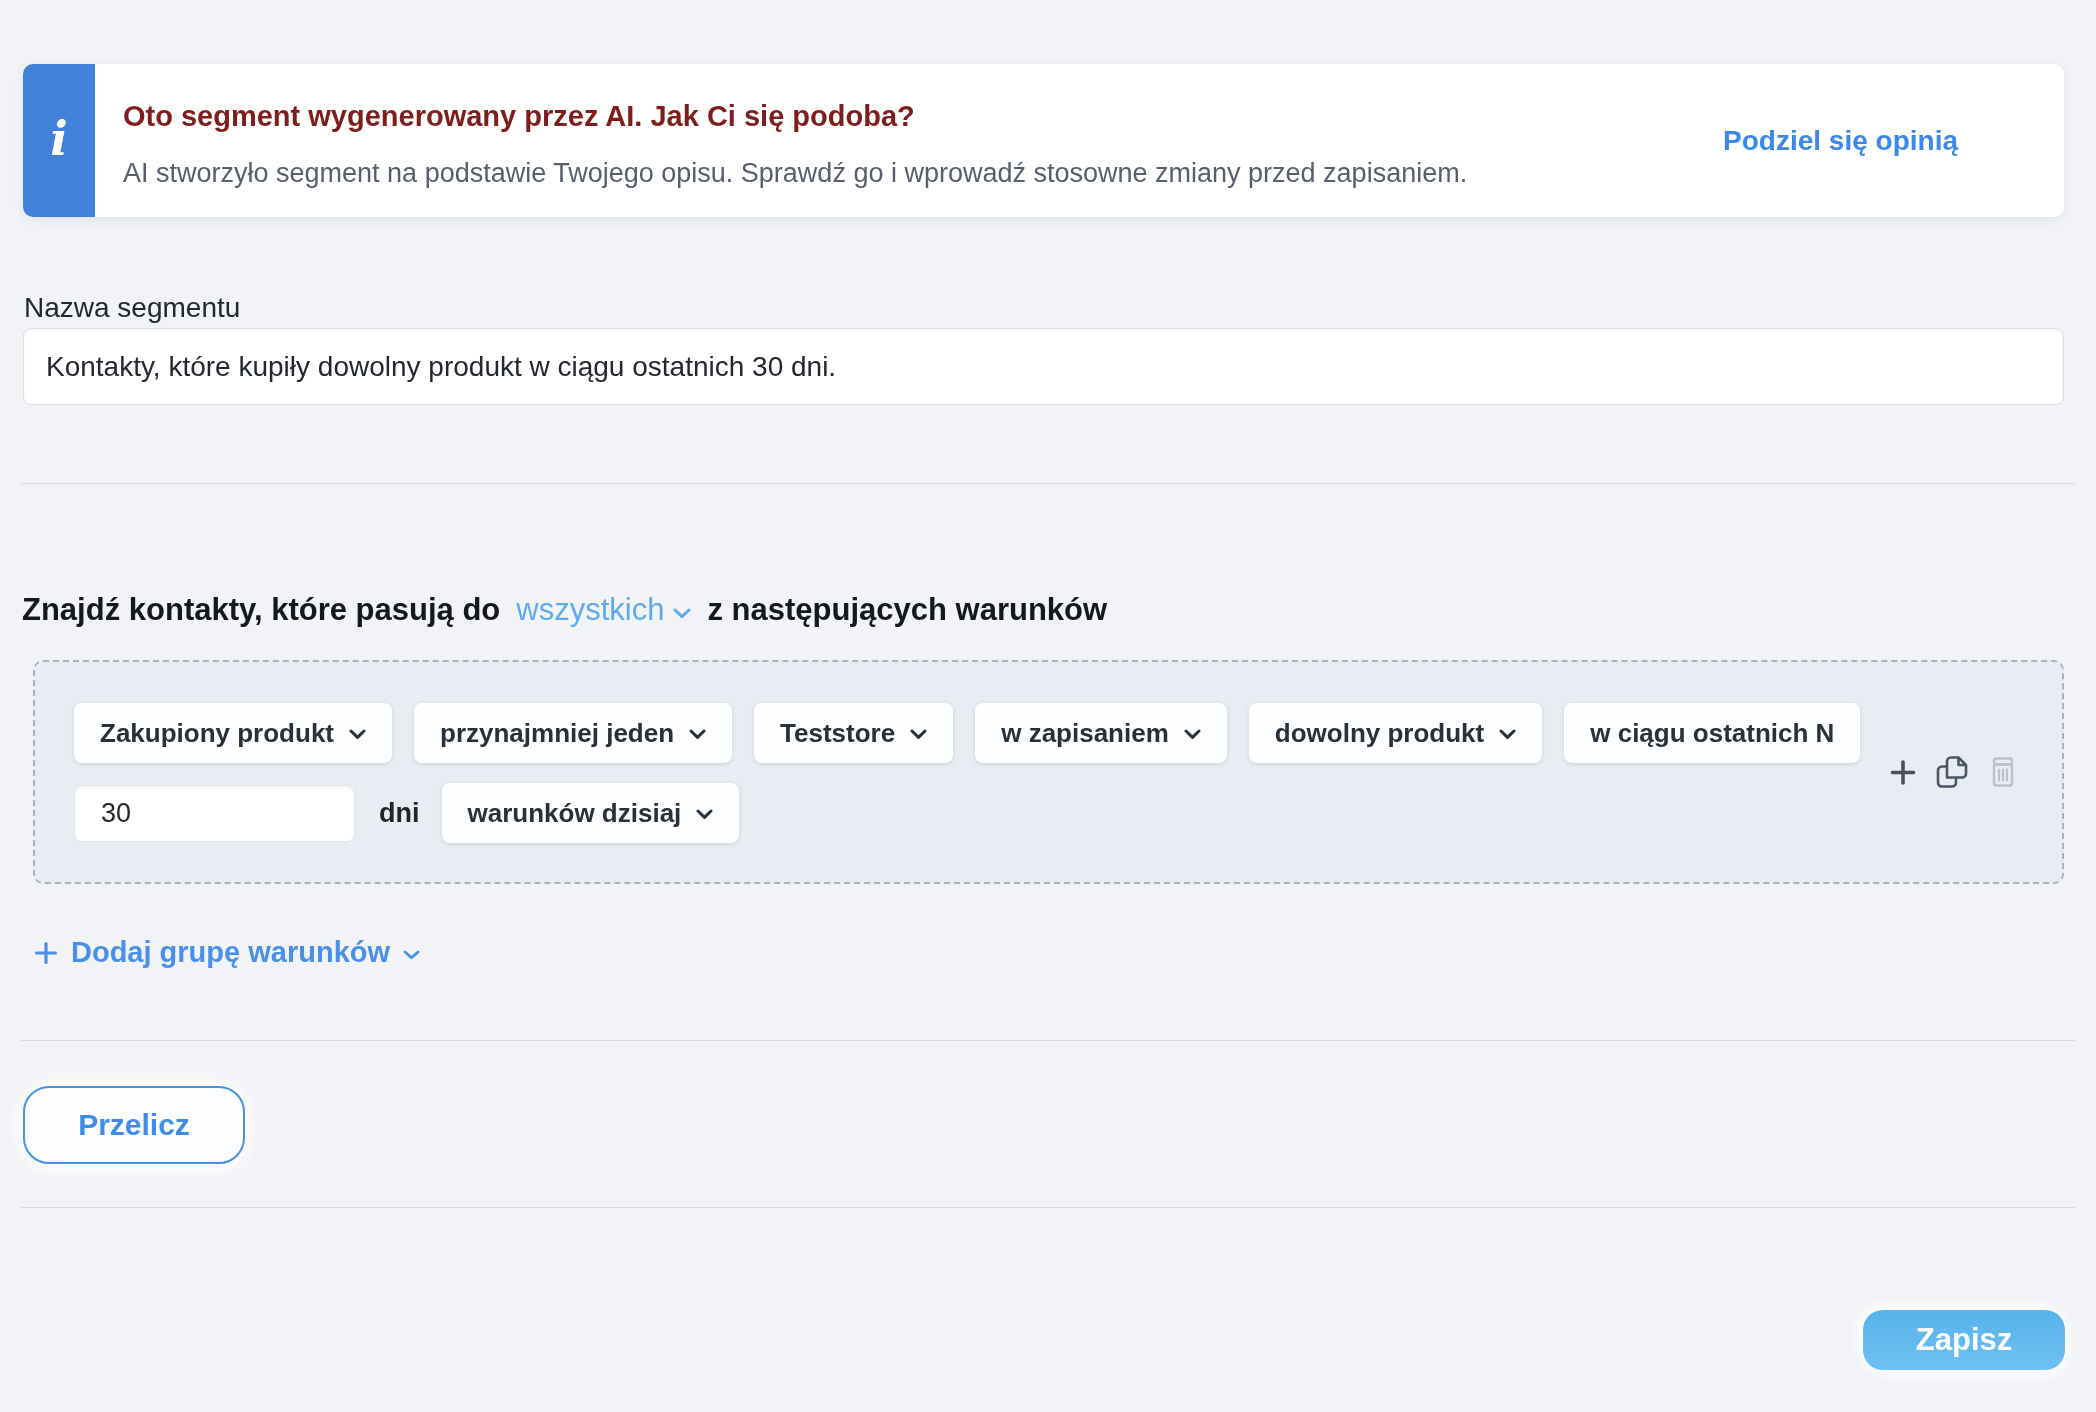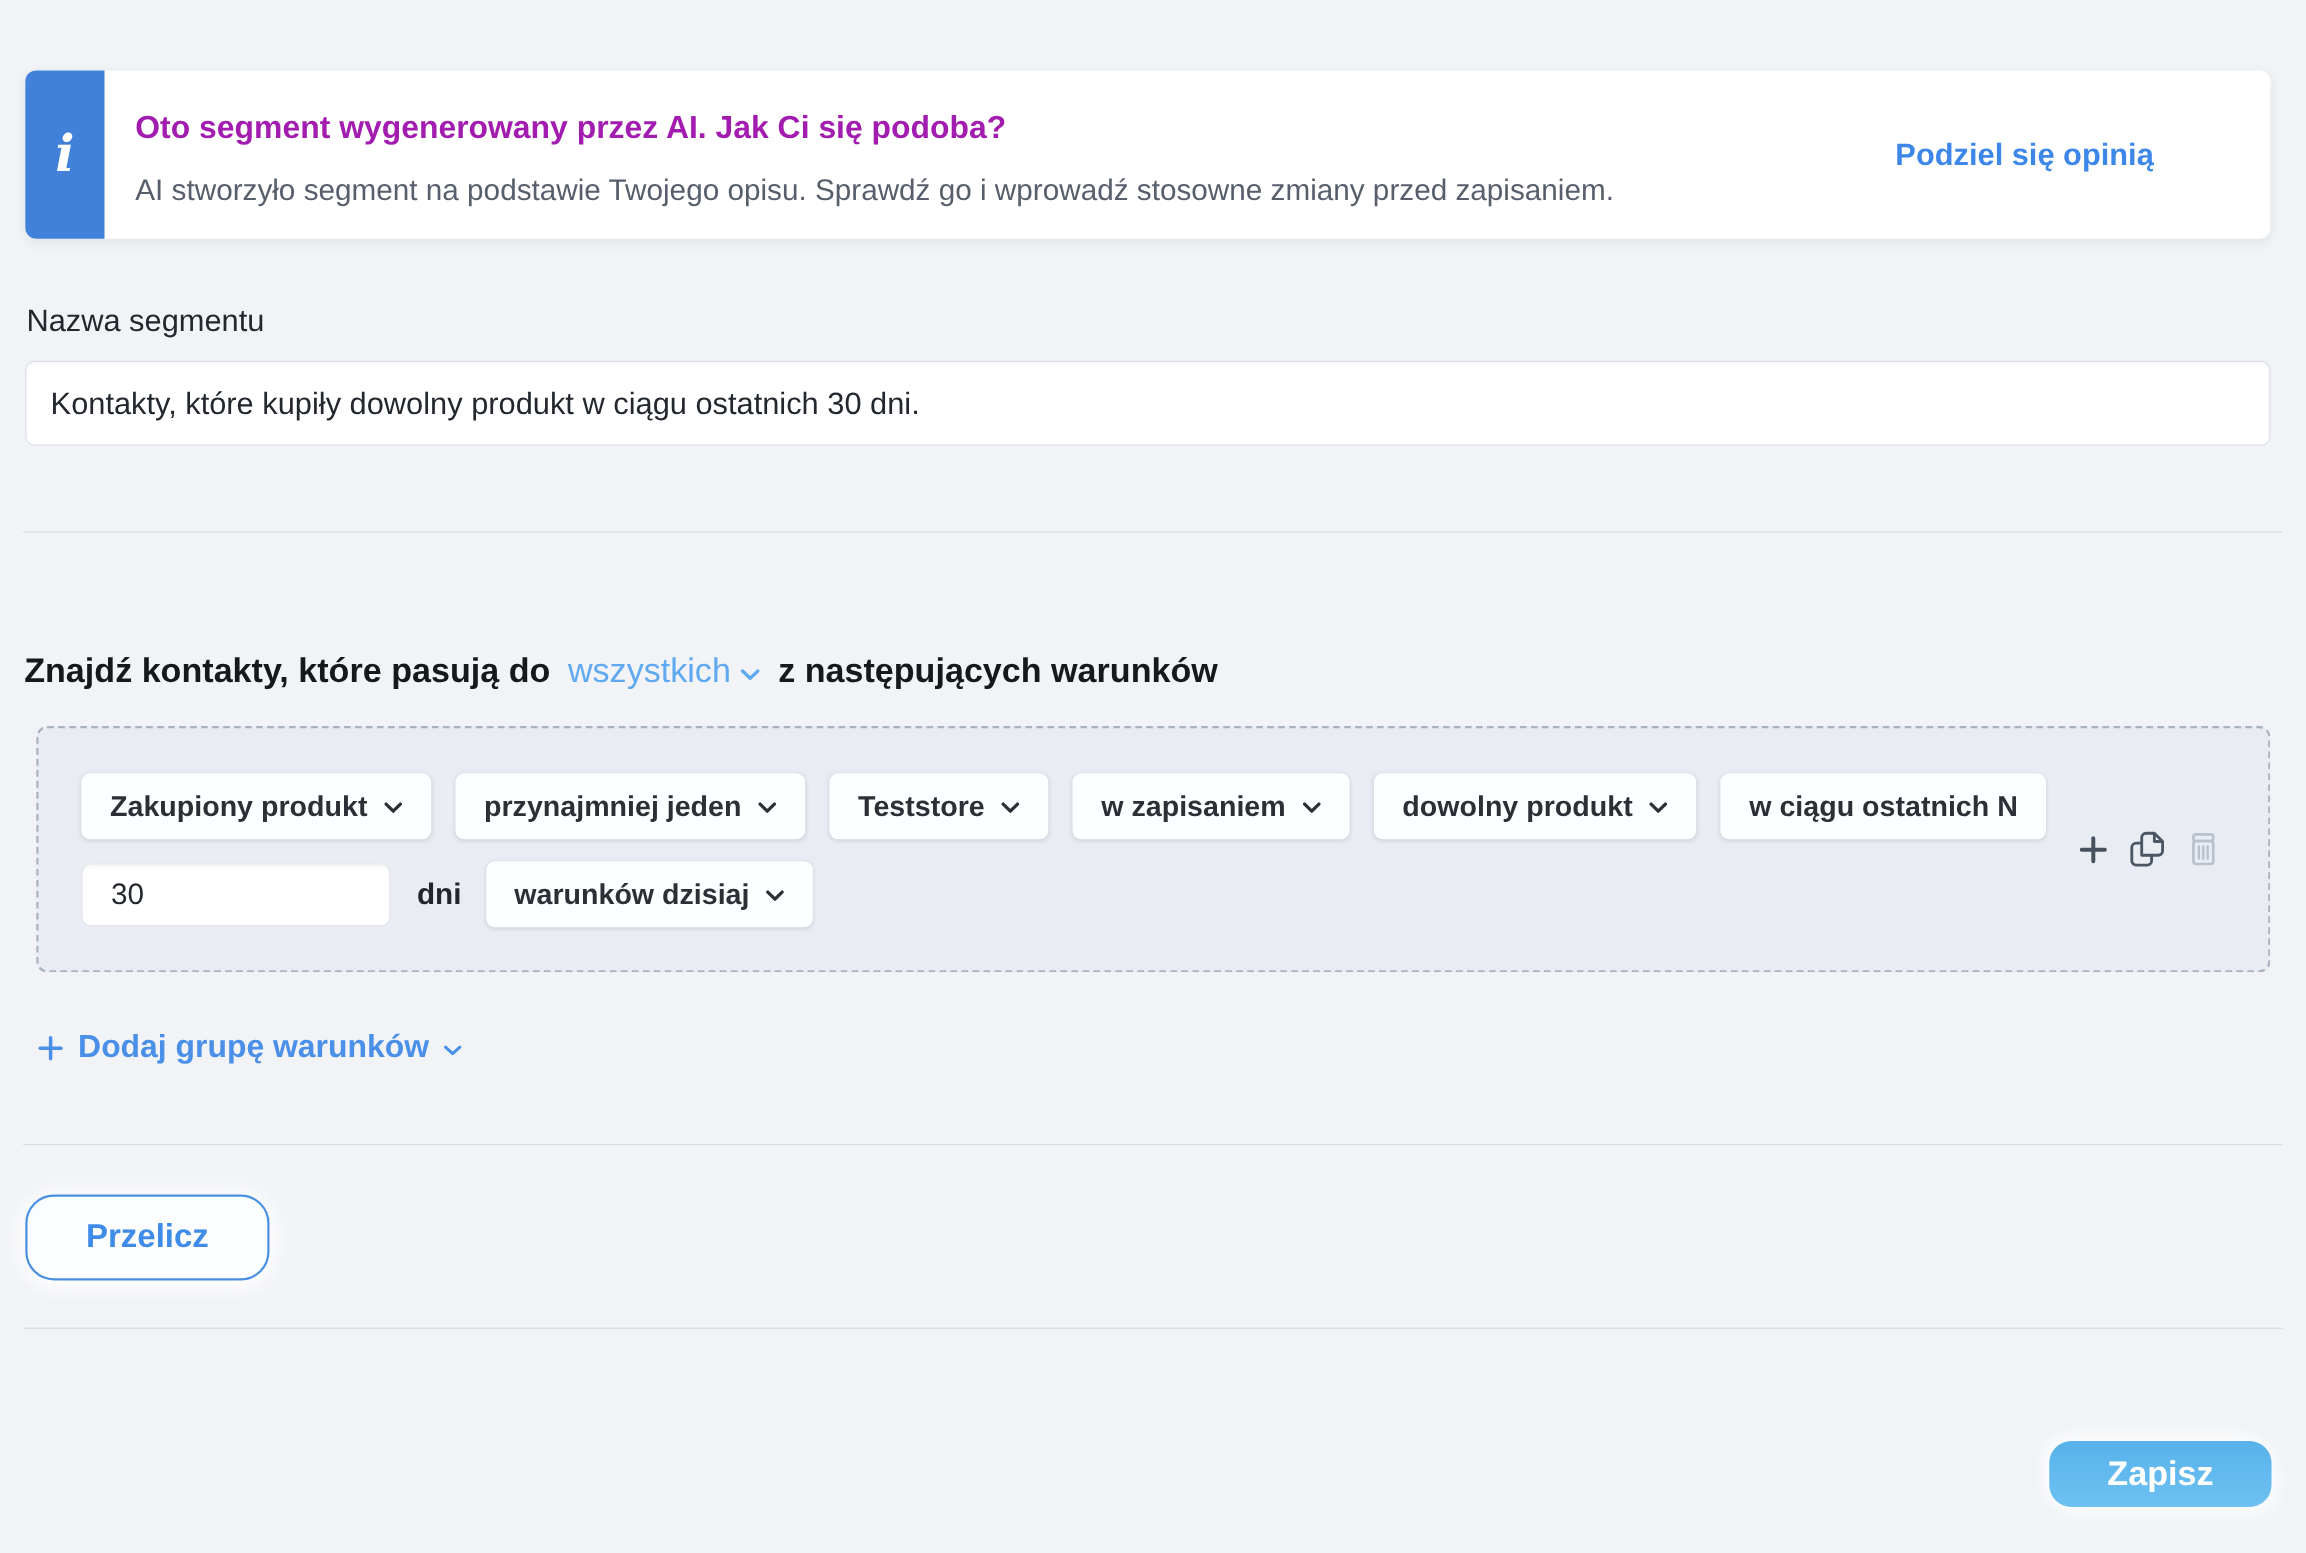--- a/index.html
+++ b/index.html
@@ -22,31 +22,31 @@
   .banner-accent {
     width:72px; flex:0 0 72px; background:#4181d9;
     border-radius:10px 0 0 10px;
     display:flex; align-items:center; justify-content:center;
   }
   .info-glyph {
     font-family:"DejaVu Serif", serif; font-style:italic; font-weight:700;
     font-size:46px; color:#ffffff; line-height:1; transform:translateY(-2px);
   }
   .banner-body { flex:1; padding:37px 0 0 28px; }
-  .banner-title { font-size:29px; font-weight:700; color:#a21caf; line-height:1.1; }
+  .banner-title { font-size:29px; font-weight:700; color:#7f1d1d; line-height:1.1; }
   .banner-sub   { margin-top:24px; font-size:27px; color:#565f6b; line-height:1.2; }
   .banner-link-wrap { display:flex; align-items:center; padding-right:106px; }
   .banner-link {
     font-size:28px; font-weight:700; color:#3d87e9; text-decoration:none;
     white-space:nowrap; cursor:pointer; background:none; border:none;
     font-family:inherit;
   }
 
   
-  .name-label { position:absolute; left:24px; top:276px; font-size:28px; color:#23282e; }
+  .name-label { position:absolute; left:24px; top:292px; font-size:28px; color:#23282e; }
   .name-input {
     position:absolute; left:23px; top:328px; width:2041px; height:77px;
     background:#ffffff; border:1px solid #d9dee5; border-radius:8px;
     box-shadow:inset 0 2px 3px rgba(40,60,90,.05);
     font-family:inherit; font-size:28px; color:#23282e; padding:0 22px;
     outline:none;
   }
 
   .divider { position:absolute; left:21px; width:2054px; height:1px; background:#d7dade; }
   .divider-1 { top:483px; }

